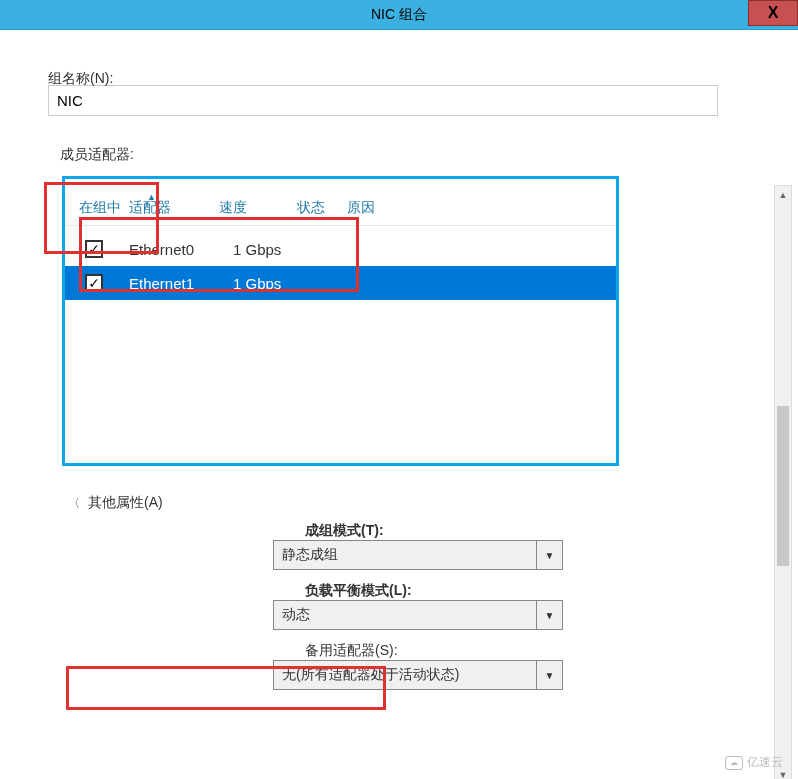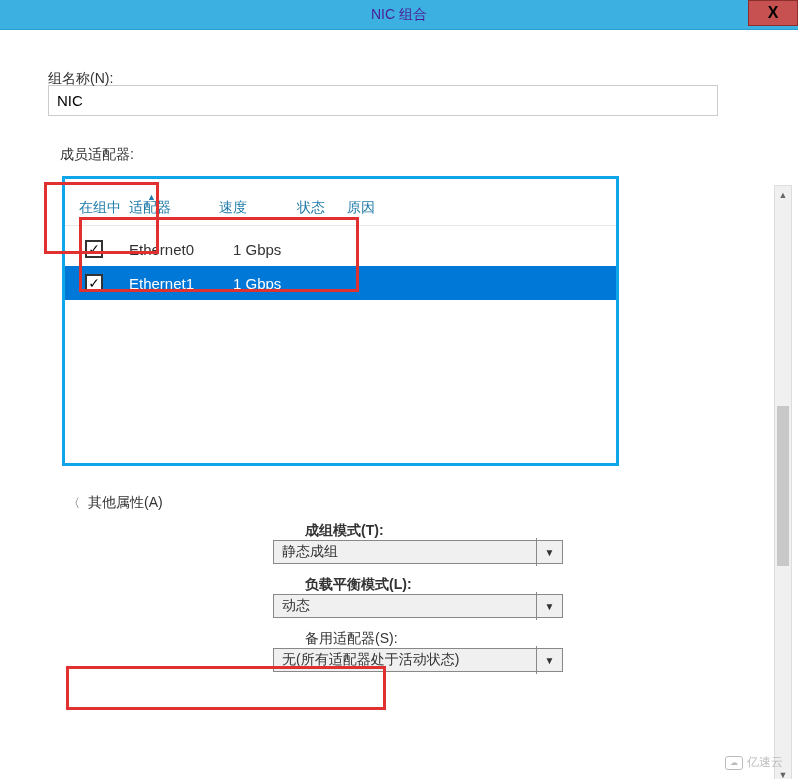--- a/index.html
+++ b/index.html
@@ -21,21 +21,21 @@
     .title-bar {
       height: 30px;
       background: #3db0e2;
       display: flex;
       align-items: center;
       justify-content: center;
       position: relative;
       border-bottom: 1px solid #2a9dcf;
     }
     .title-text {
-      color: #4c1d95;
+      color: #000000;
       font-size: 14px;
     }
     .close-btn {
       position: absolute;
       right: 0;
       top: 0;
       width: 50px;
       height: 26px;
       background: #c75050;
       border: 1px solid #8a2e2e;
@@ -186,21 +186,21 @@
       flex-direction: column;
     }
     .prop-label {
       width: 230px;
       font-size: 14px;
       padding-left: 2px;
     }
     .prop-label.bold { font-weight: bold; }
     .dropdown {
       width: 290px;
-      height: 24px;
+      height: 30px;
       border: 1px solid #888;
       background: #f0f0f0;
       display: flex;
       align-items: center;
       justify-content: space-between;
       padding: 0 0 0 8px;
       font-size: 14px;
       cursor: pointer;
     }
     .dd-arrow {

